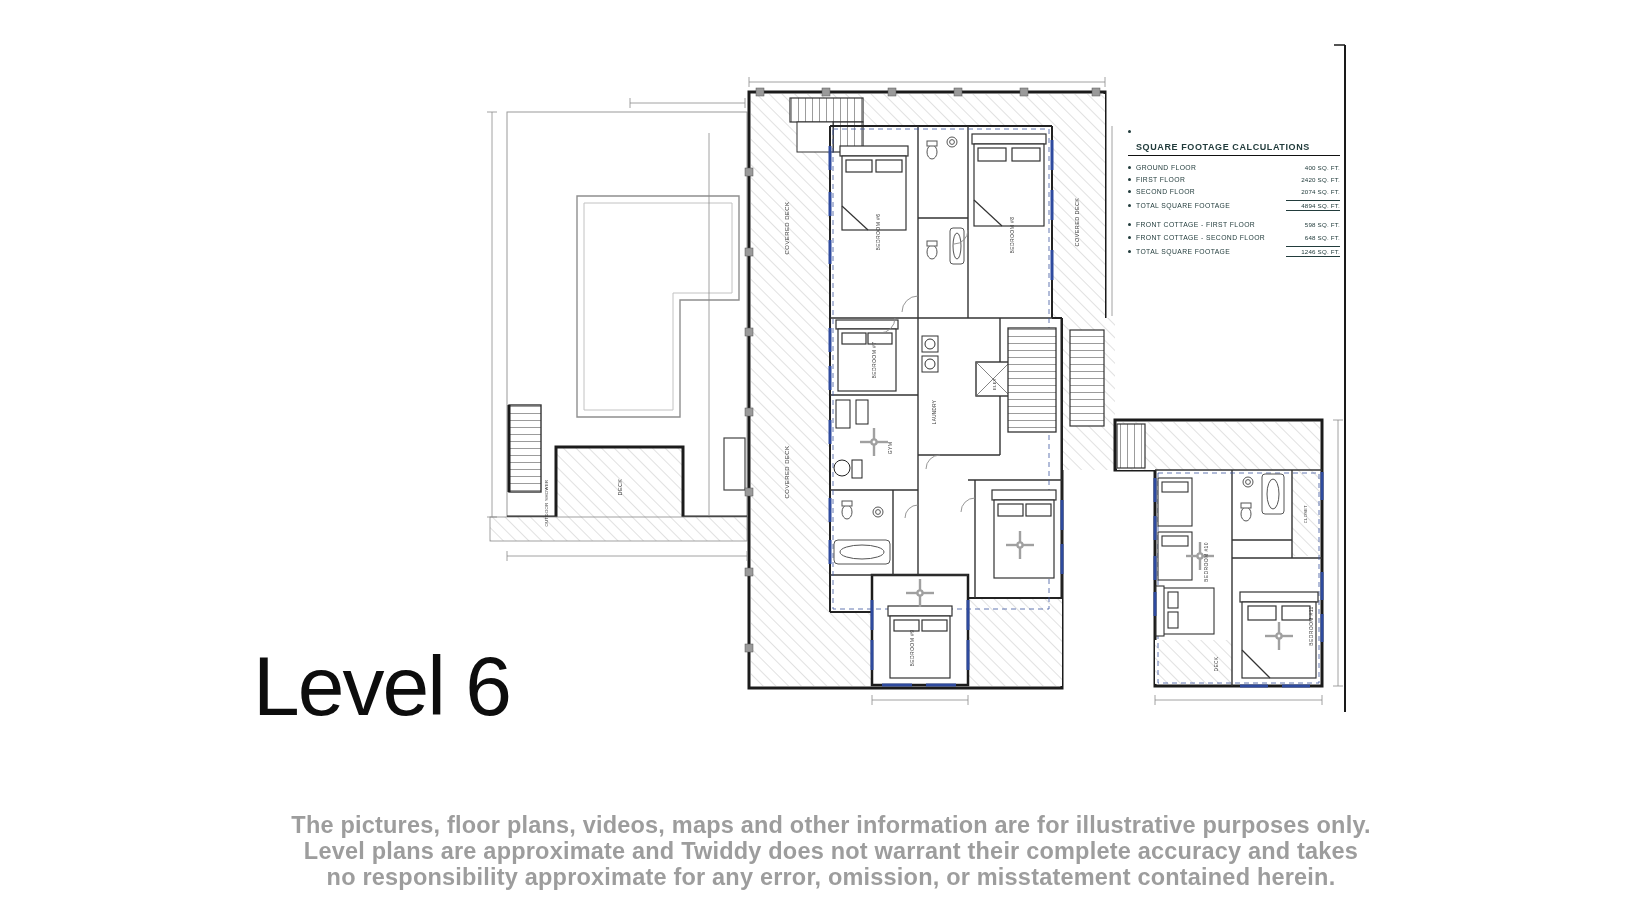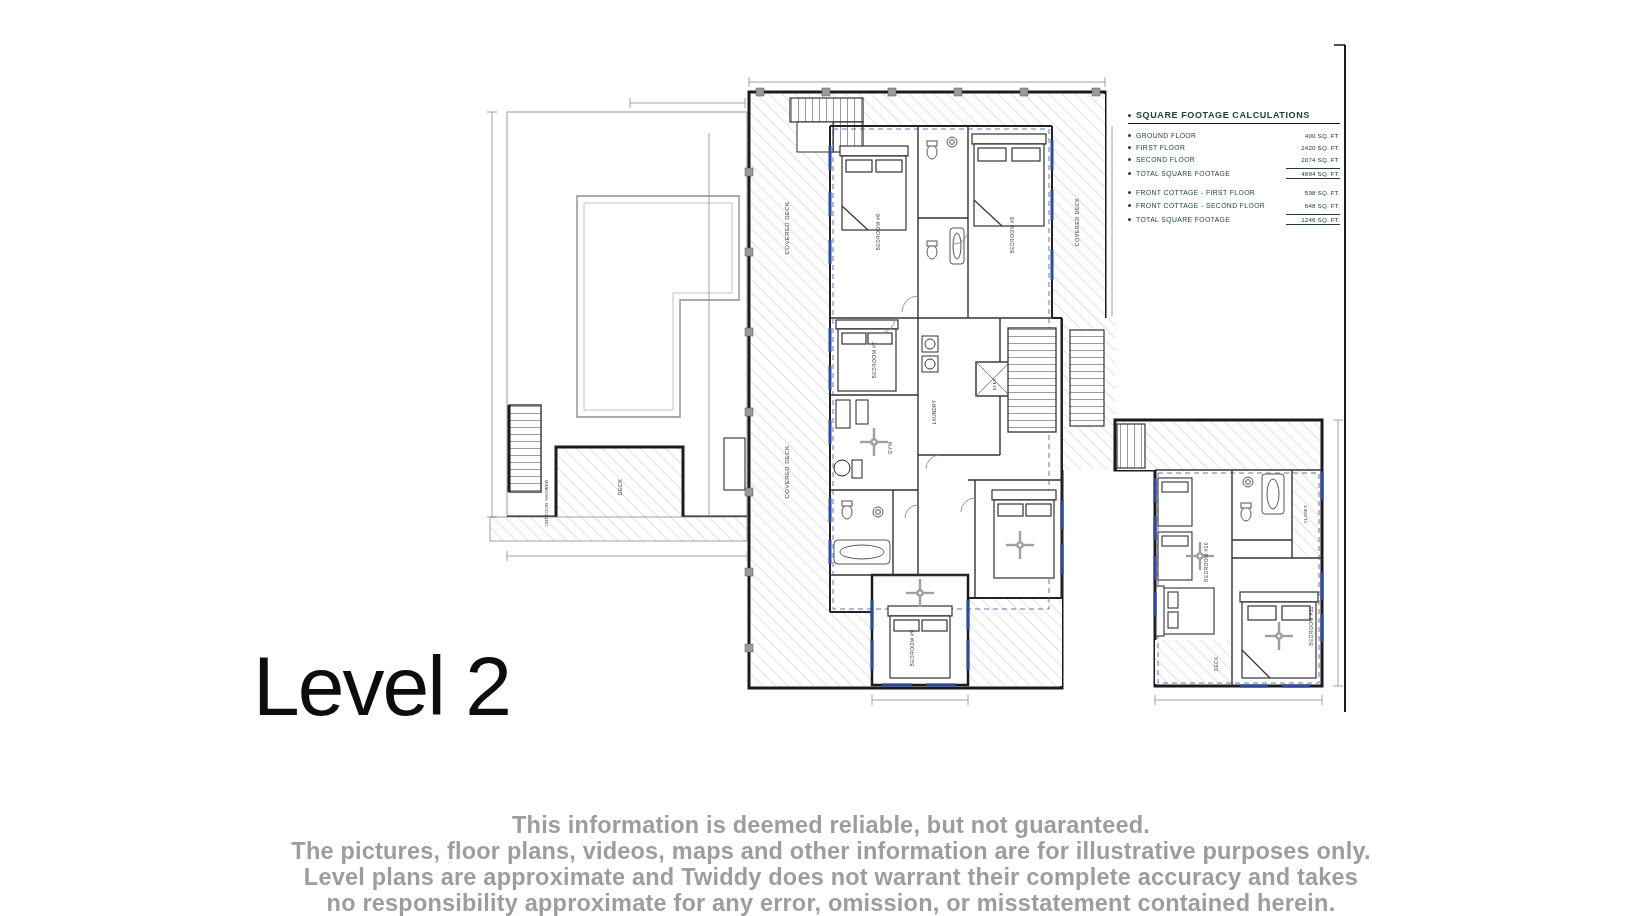--- a/index.html
+++ b/index.html
@@ -6,21 +6,21 @@
   body{width:1632px;height:916px;position:relative;overflow:hidden;
        font-family:"Liberation Sans", sans-serif;}
   
   #plan-svg{position:absolute;left:0;top:0;width:1632px;height:916px;}
   text{font-family:"Liberation Sans", sans-serif;fill:#3a3a3a;}
   .room-label{letter-spacing:.4px;}
   
   .sqft{position:absolute;left:1128px;top:110px;width:212px;color:#223c3c;}
   .sqft .title-row{display:flex;align-items:center;gap:5px;
      border-bottom:1.6px solid #111;padding-bottom:3px;margin-bottom:5px;}
-  .sqft .title-row .lbl{font-size:9px;font-weight:bold;letter-spacing:.6px;}
+  .sqft .title-row .lbl{font-size:9px;font-weight:bold;letter-spacing:.6px;margin-top:32px;}
   .sqft .row{display:flex;align-items:center;gap:5px;padding:2.6px 0;}
   .sqft .row .lbl{font-size:6.8px;letter-spacing:.4px;flex:1;}
   .sqft .row .val{font-size:6.2px;letter-spacing:.2px;width:54px;text-align:right;}
   .sqft .dot{width:3px;height:3px;border-radius:50%;background:#223c3c;flex:0 0 auto;}
   .sqft .total .val{border-top:1px solid #223c3c;border-bottom:1px solid #223c3c;padding:1px 0;}
   .sqft .gap{margin-top:5px;}
   
   .level-title{position:absolute;left:253px;top:638px;font-size:84px;
      letter-spacing:-2px;color:#0d0d0d;}
   
@@ -418,20 +418,19 @@
     <span class="lbl">FRONT COTTAGE - SECOND FLOOR</span>
     <span class="val">648 SQ. FT.</span>
   </div>
   <div class="row total">
     <span class="dot"></span>
     <span class="lbl">TOTAL SQUARE FOOTAGE</span>
     <span class="val">1246 SQ. FT.</span>
   </div>
 </div>
 
-<div class="level-title">Level 2</div>
+<div class="level-title">Level 6</div>
 
 <div class="disclaimer">
-  <div>This information is deemed reliable, but not guaranteed.</div>
   <div>The pictures, floor plans, videos, maps and other information are for illustrative purposes only.</div>
   <div>Level plans are approximate and Twiddy does not warrant their complete accuracy and takes</div>
   <div>no responsibility approximate for any error, omission, or misstatement contained herein.</div>
 </div>
 
 </body></html>

